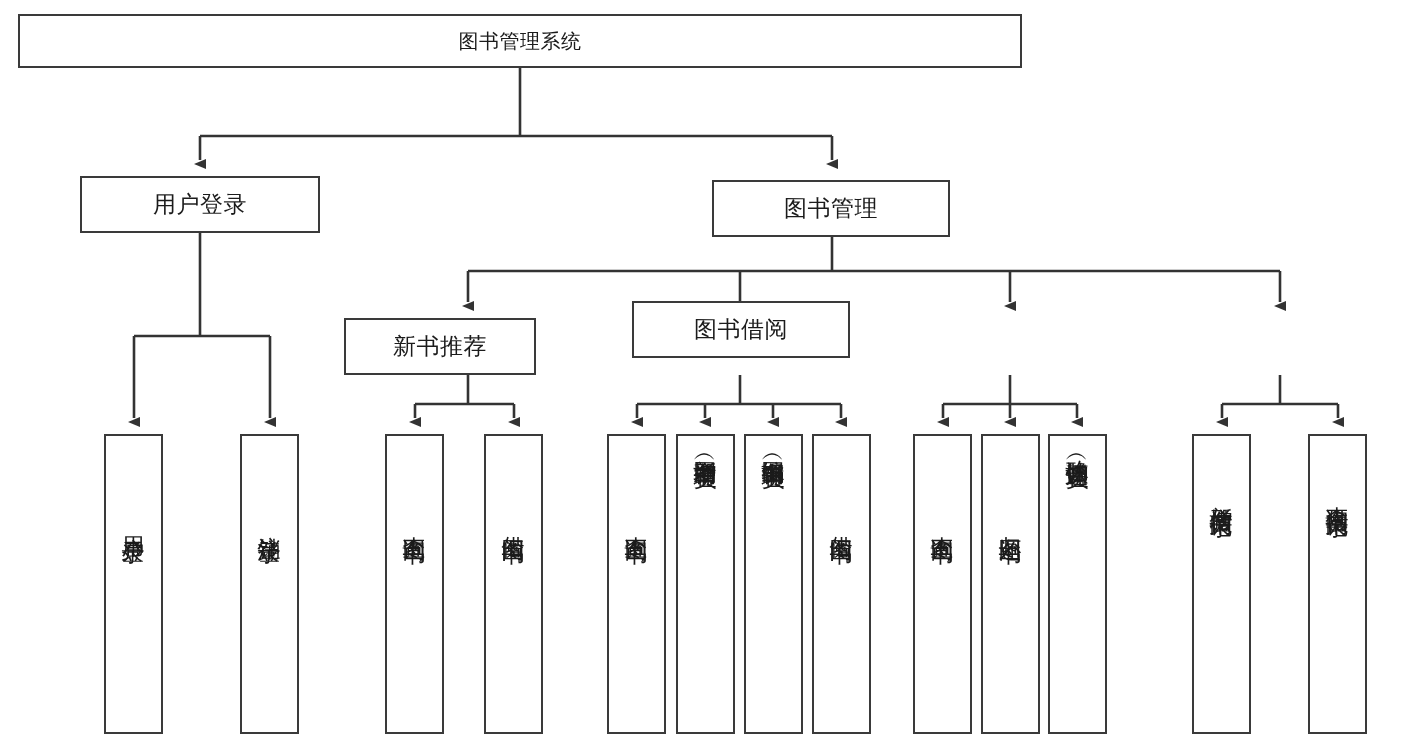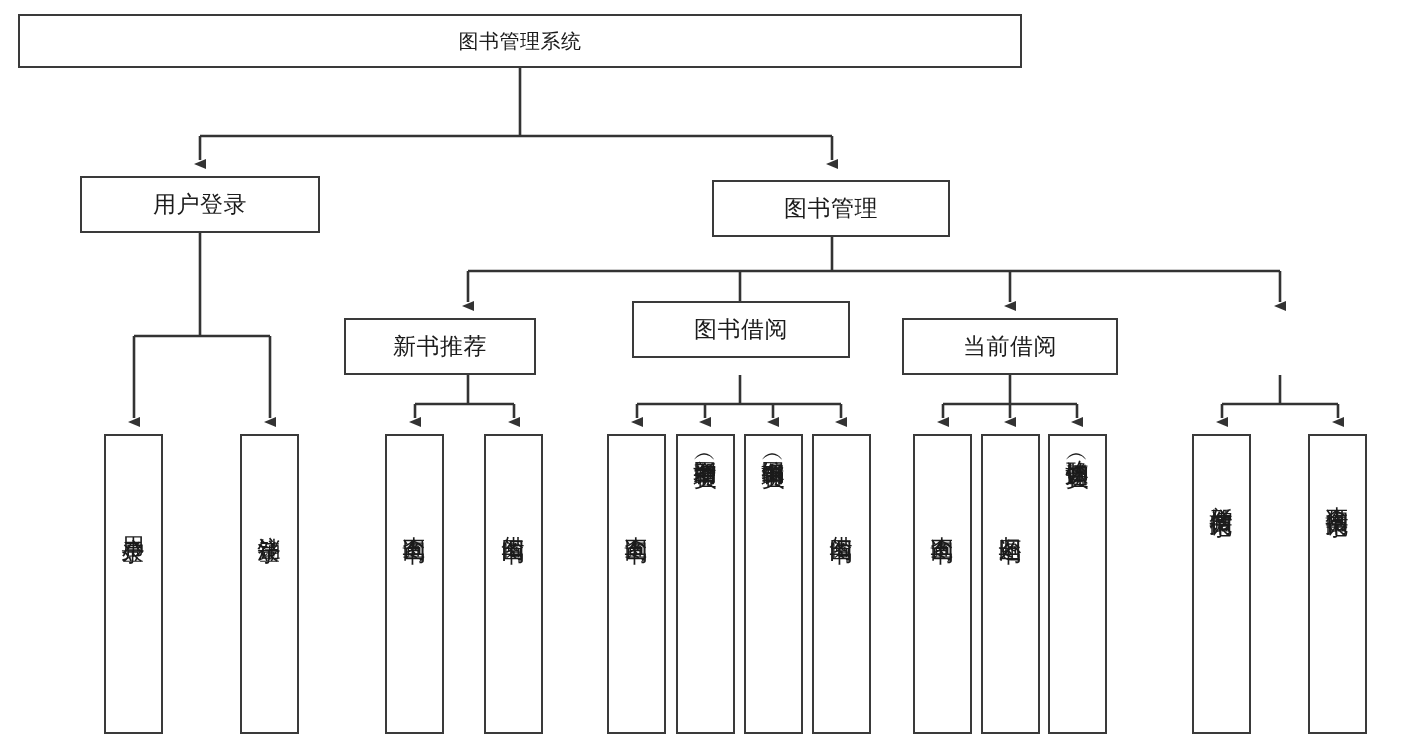--- a/index.html
+++ b/index.html
@@ -147,23 +147,20 @@
   <div class="node horizontal" style="left:712px; top:180px; width:238px; height:57px;">
     <span class="label">图书管理</span>
   </div>
 
   <div class="node horizontal" style="left:344px; top:318px; width:192px; height:57px;">
     <span class="label">新书推荐</span>
   </div>
   <div class="node horizontal" style="left:632px; top:301px; width:218px; height:57px;">
     <span class="label">图书借阅</span>
   </div>
-  <div class="node horizontal" style="left:902px; top:318px; width:216px; height:57px;">
-    <span class="label">当前借阅</span>
-  </div>
 
   <div class="node vertical mid2" style="left:104px; top:434px; width:59px; height:300px;">
     <span class="label">用户登录</span>
   </div>
   <div class="node vertical mid2" style="left:240px; top:434px; width:59px; height:300px;">
     <span class="label">注销登录</span>
   </div>
 
   <div class="node vertical mid2" style="left:385px; top:434px; width:59px; height:300px;">
     <span class="label">查询图书</span>

